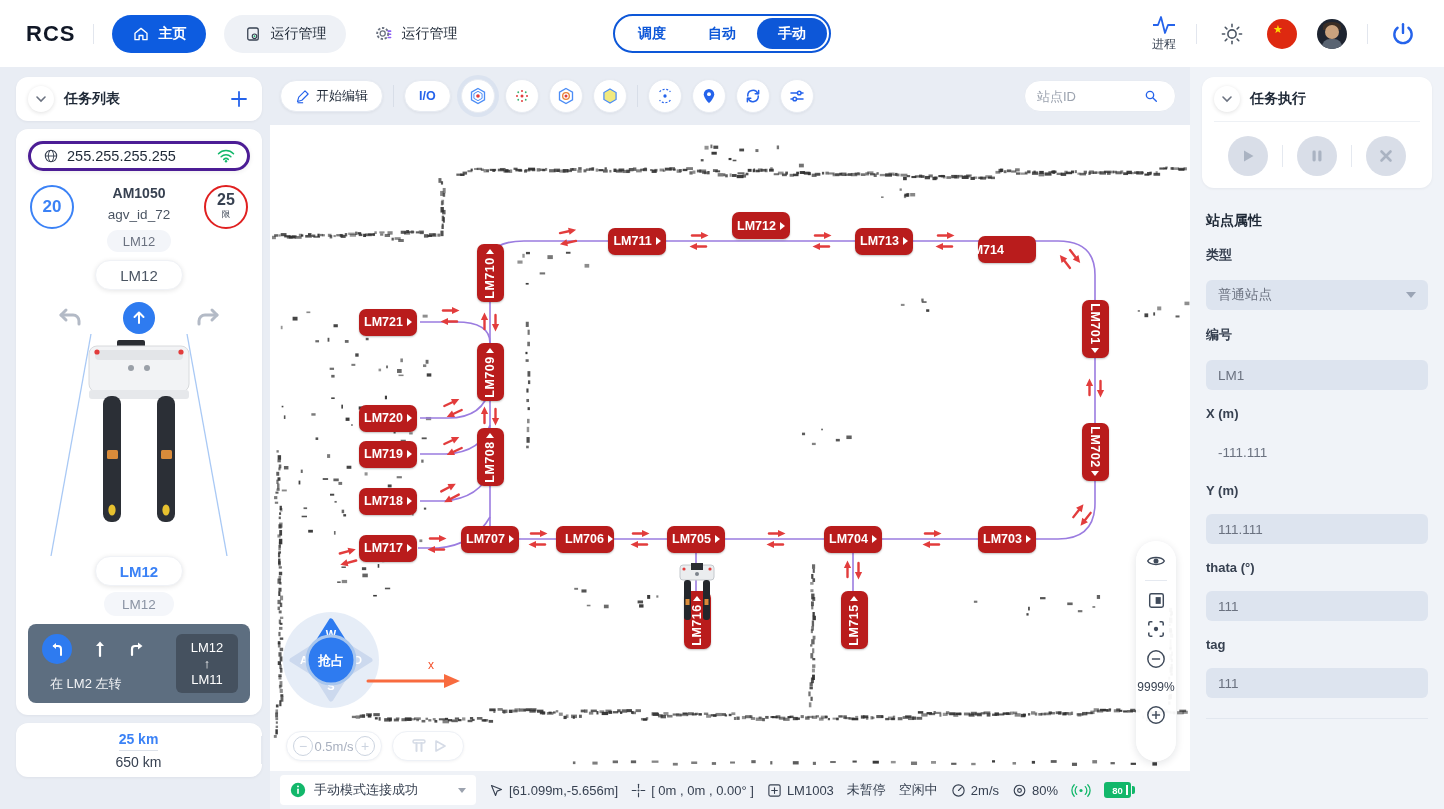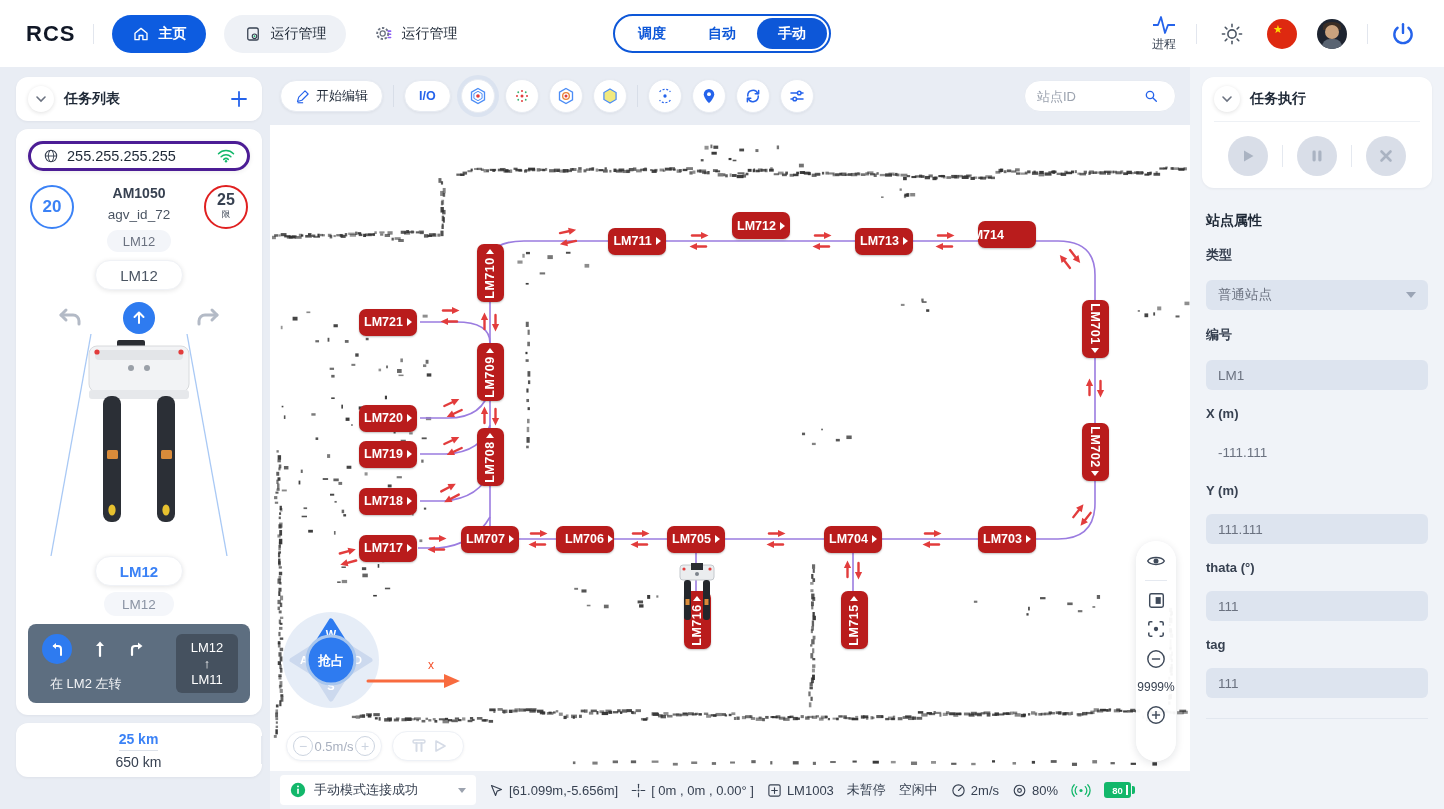--- a/index.html
+++ b/index.html
@@ -1468,21 +1468,21 @@
             <span class="tri-r"></span>
           </div>
           <div class="station h" style="left: 462px; top: 87px;">
             <span>LM712</span>
             <span class="tri-r"></span>
           </div>
           <div class="station h" style="left: 585px; top: 102.5px;">
             <span>LM713</span>
             <span class="tri-r"></span>
           </div>
-          <div class="station h" style="left: 708px; top: 96px; gap: 40px;">
+          <div class="station h" style="left: 708px; top: 111px; gap: 40px;">
             <span>LM714</span>
             <span class="tri-r"></span>
           </div>
           <div class="station vu" style="left: 206.5px; top: 119px;">
             <span class="tri-u"></span>
             <span class="st-rot">LM710</span>
           </div>
           <div class="station h" style="left: 89px; top: 183.5px;">
             <span>LM721</span>
             <span class="tri-r"></span>

